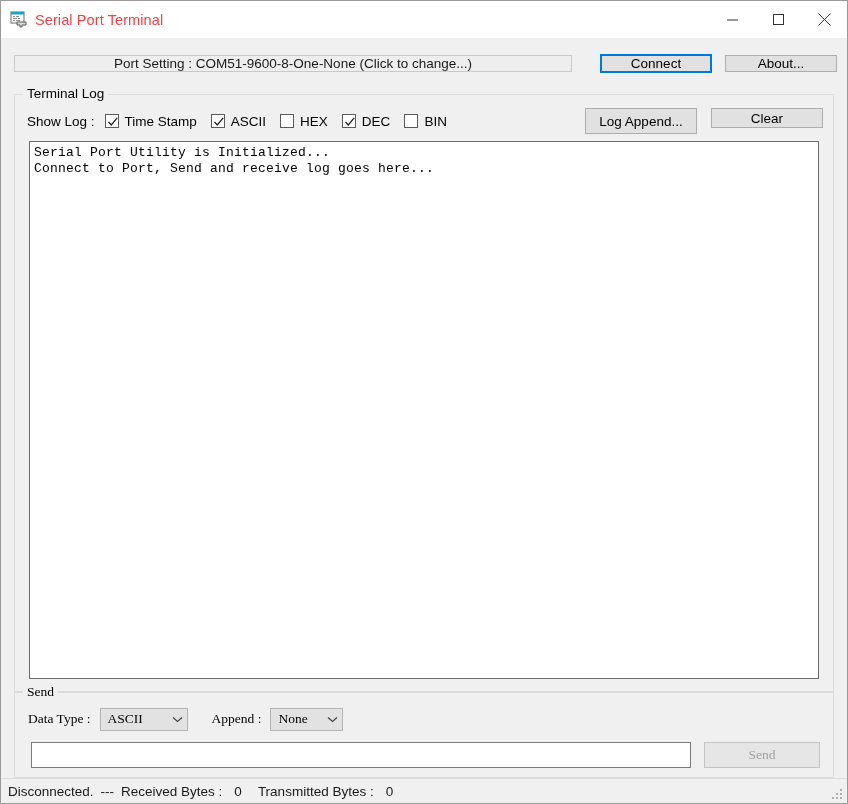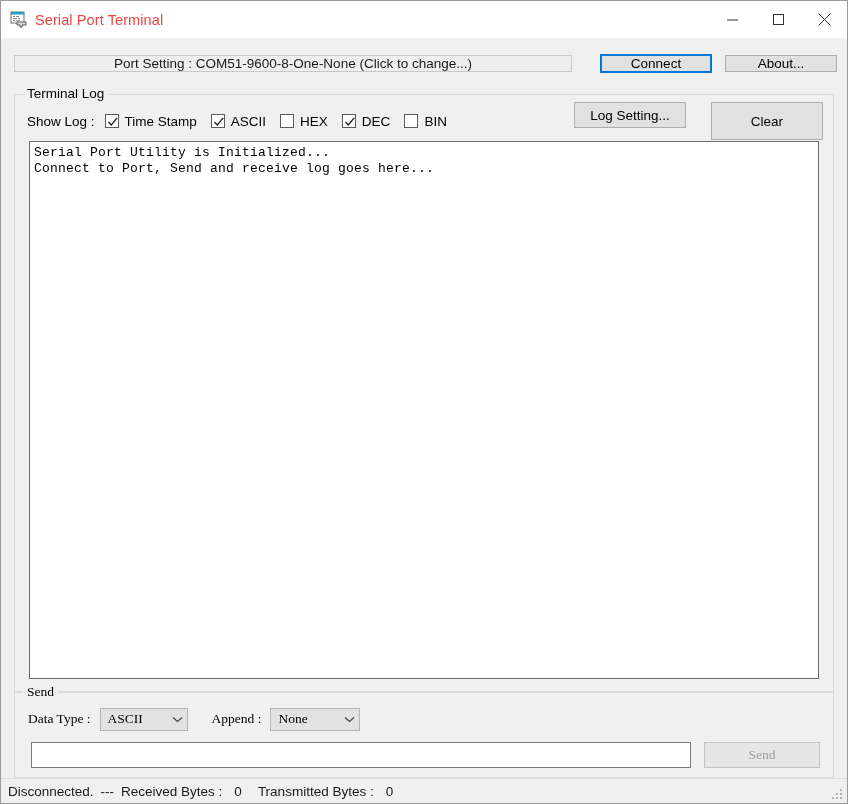--- a/index.html
+++ b/index.html
@@ -173,21 +173,21 @@
     position: absolute;
     left: 1px;
     top: 1px;
   }
   .cbx .lbl { font-size: 13.5px; }
   .logbtns {
     margin-left: auto;
     display: flex;
   }
   .btn-logsetting { width: 112px; height: 26px; }
-  .btn-clear { width: 112px; height: 38px; margin-left: 25px; }
+  .btn-clear { width: 112px; height: 20px; margin-left: 14px; }
 
   .logarea {
     flex: 1 1 auto;
     margin: 5px 14px 12px 14px;
     background: #ffffff;
     border: 1px solid #6d6d6d;
     box-sizing: border-box;
     overflow: hidden;
     padding: 3px 4px;
   }
@@ -235,21 +235,21 @@
     margin-left: 9px;
     position: relative;
   }
   .combo .cval { flex: 1 1 auto; white-space: nowrap; }
   .combo .carrow {
     margin-left: 6px;
     display: flex;
     align-items: center;
   }
   .combo-datatype { width: 88px; }
-  .combo-append { width: 90px; }
+  .combo-append { width: 73px; }
   .append-label { margin-left: 24px; }
 
   .send-row2 {
     height: 26px;
     min-height: 26px;
     margin-top: 8px;
     display: flex;
     align-items: stretch;
     padding-left: 16px;
     padding-right: 13px;
@@ -383,21 +383,21 @@
         </span>
         <span class="lbl">DEC</span>
       </div>
 
       <div class="cbx">
         <span class="box"></span>
         <span class="lbl">BIN</span>
       </div>
 
       <div class="logbtns">
-        <div class="btn btn-logsetting">Log Setting...</div>
+        <div class="btn btn-logsetting">Log Append...</div>
         <div class="btn btn-clear">Clear</div>
       </div>
     </div>
 
     <div class="logarea">
       <div class="logtext">Serial Port Utility is Initialized...</div>
       <div class="logtext">Connect to Port, Send and receive log goes here...</div>
     </div>
   </div>
 

